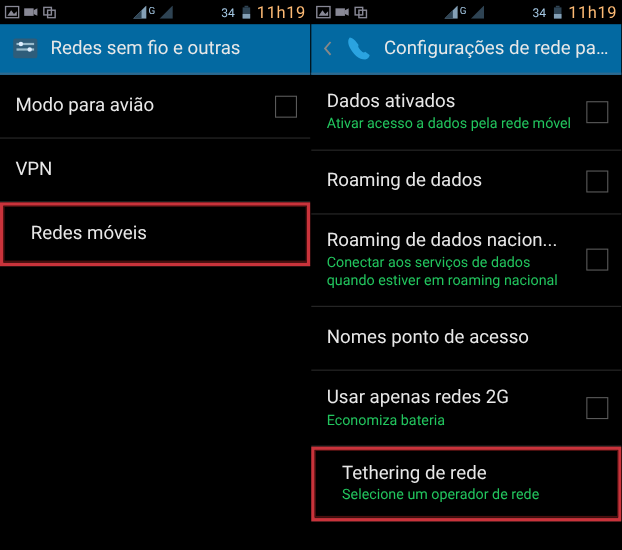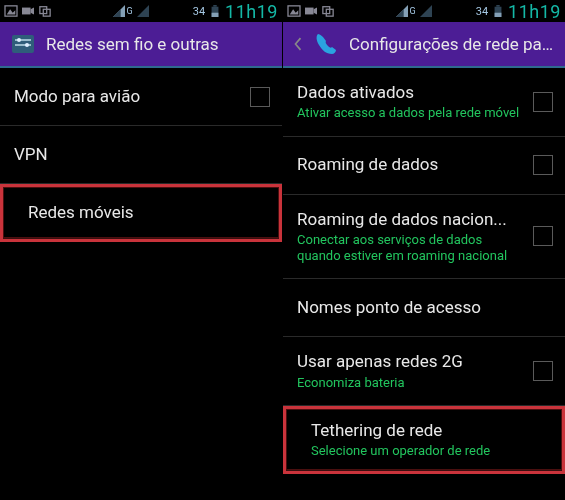--- a/index.html
+++ b/index.html
@@ -25,28 +25,28 @@
     height: 22px;
     background: #000;
     display: flex;
     align-items: center;
     justify-content: space-between;
     padding: 0 4px;
     color: #b8c7d4;
     font-size: 12px;
   }
   .sb-left, .sb-right { display: flex; align-items: center; gap: 3px; }
-  .sb-right .time { color: #14b8a6; font-size: 18px; letter-spacing: 0.5px; }
+  .sb-right .time { color: #fdba74; font-size: 15px; letter-spacing: 0.5px; }
   .sb-right .batt-num { color: #a5c8e4; font-size: 11px; margin-left: 40px; }
   .mini-icon { width: 14px; height: 12px; opacity: 0.8; }
 
   
   .header {
     height: 46px;
-    background: #4c1d95;
+    background: #0369a1;
     display: flex;
     align-items: center;
     padding: 0 10px;
     gap: 10px;
     border-bottom: 2px solid #2f6a8f;
   }
   .header-title {
     color: #e8e8e8;
     font-size: 17px;
     white-space: nowrap;

